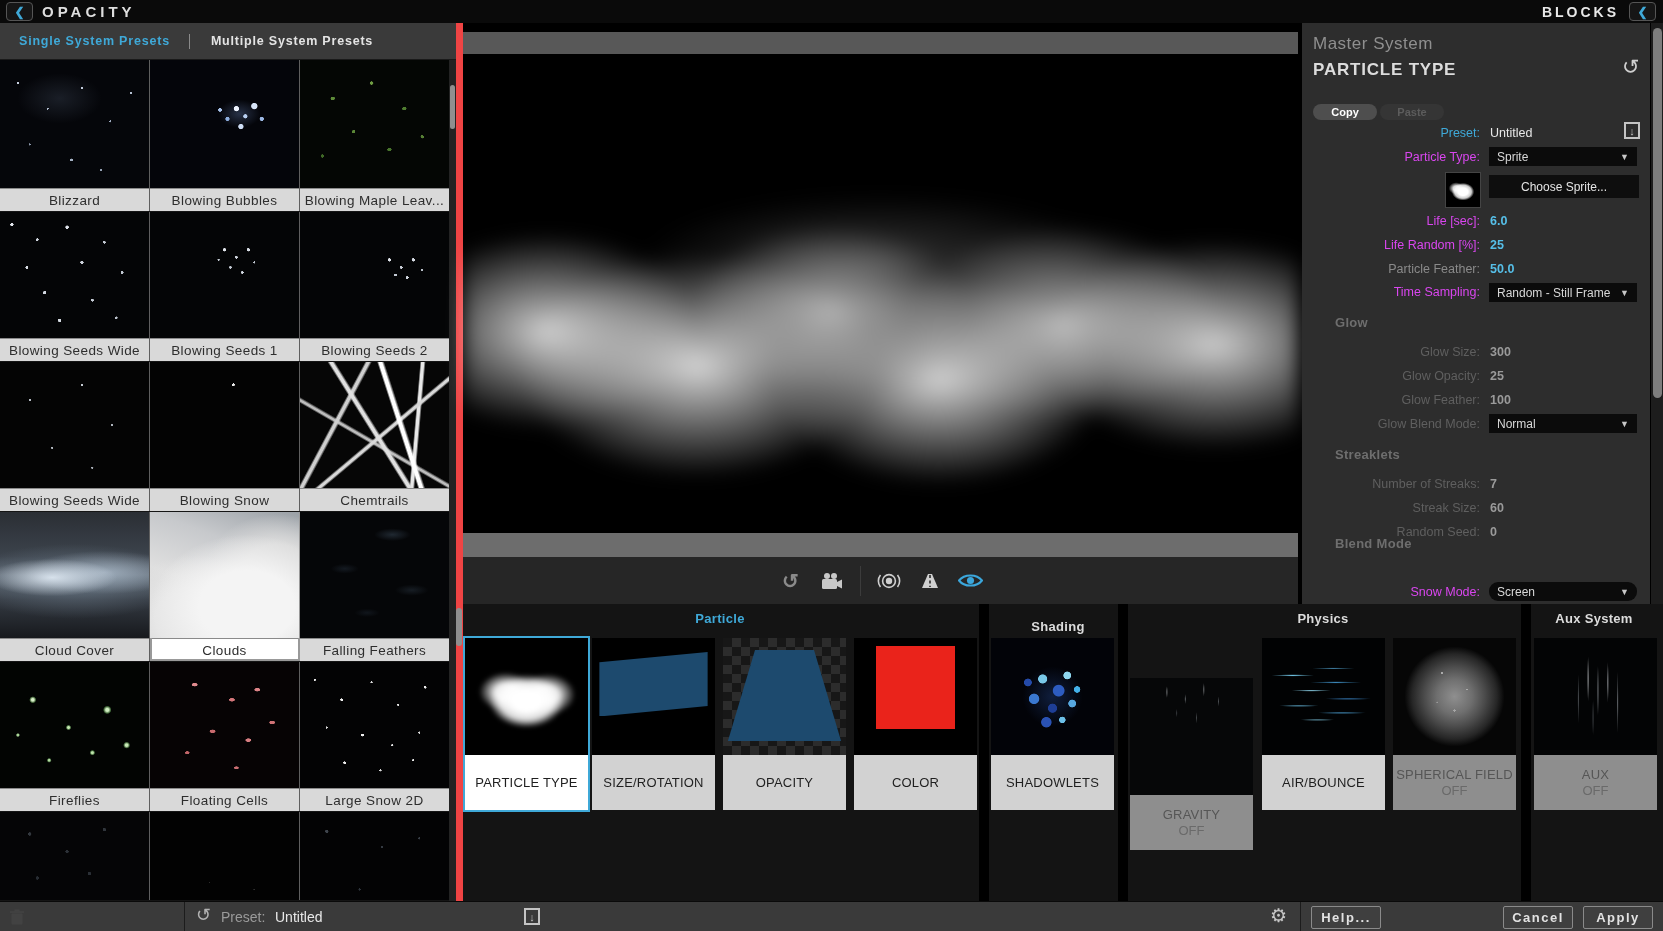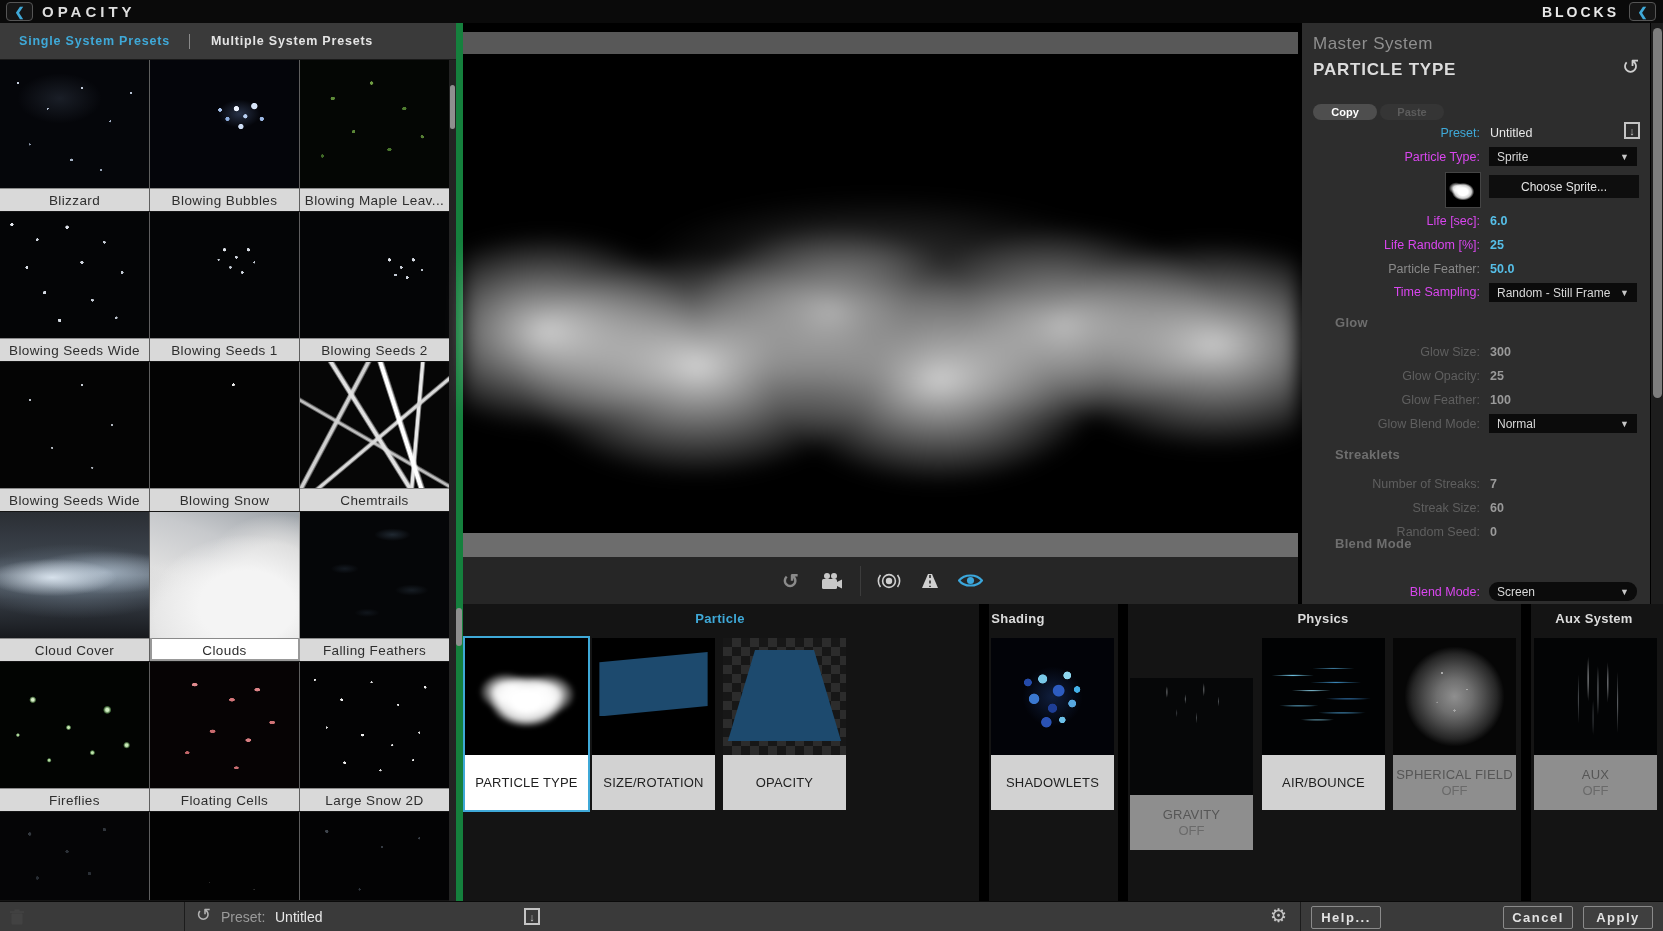--- a/index.html
+++ b/index.html
@@ -11,21 +11,21 @@
   .hdr{position:absolute;left:0;top:0;width:1663px;height:23px;background:#0a0a0a;}
   .backbtn,.blocksbtn{position:absolute;top:2px;width:27px;height:19px;background:#161616;
     border:1px solid #555;border-radius:4px;color:#3fa9d8;font-size:12px;font-weight:bold;
     display:flex;align-items:center;justify-content:center;cursor:pointer;}
   .backbtn{left:6px;}
   .blocksbtn{right:7px;}
   .hdr-title{position:absolute;left:42px;top:3px;color:#dedede;font-size:15px;font-weight:bold;letter-spacing:4px;}
   .hdr-blocks{position:absolute;right:44px;top:4px;color:#e8e8e8;font-size:14px;font-weight:bold;letter-spacing:3px;}
 
   
-  .sidebar{position:absolute;left:0;top:23px;width:544px;height:878px;background:#15803d;}
+  .sidebar{position:absolute;left:0;top:23px;width:544px;height:878px;background:#ef4444;}
   .tabsbar{position:absolute;left:0;top:0;width:456px;height:37px;background:#3a3a3a;
     display:flex;align-items:center;border-bottom:1px solid #1a1a1a;}
   .tab{font-size:12.5px;font-weight:bold;letter-spacing:.8px;cursor:pointer;white-space:nowrap;}
   .tab.on{color:#3fa9d8;margin-left:19px;}
   .tab.off{color:#e4e4e4;}
   .tabdiv{width:1px;height:15px;background:#8a8a8a;margin:0 21px 0 19px;}
   .sgrid{position:absolute;left:0;top:37px;width:449px;height:841px;overflow:hidden;}
   .srow{display:flex;border-bottom:1px solid #151515;}
   .cell{position:relative;flex:1;display:flex;flex-direction:column;border-right:1px solid #5f5f5f;background:#030303;cursor:pointer;}
   .cell:last-child{border-right:none;}
@@ -498,57 +498,63 @@
 
     <div class="phead" style="top:424px;">Streaklets</div>
     <div class="plab dis" style="top:454px;">Number of Streaks:</div>
     <div class="pval dis" style="top:454px;">7</div>
     <div class="plab dis" style="top:478px;">Streak Size:</div>
     <div class="pval dis" style="top:478px;">60</div>
     <div class="plab dis" style="top:502px;">Random Seed:</div>
     <div class="pval dis" style="top:502px;">0</div>
 
     <div class="phead" style="top:513px;">Blend Mode</div>
-    <div class="plab" style="top:562px;">Blend Mode:</div>
+    <div class="plab" style="top:562px;">Snow Mode:</div>
     <div class="dd" style="top:559px;border-radius:9px;">
       <span class="dd-val">Screen</span>
       <span class="dd-ar">▼</span>
     </div>
   </div>
 
   <div class="pv-sb">
     <div class="sb-thumb2"></div>
   </div>
 
   <div class="blocks">
     <div class="bsep" style="left:516px;"></div>
     <div class="bsep" style="left:655px;"></div>
     <div class="bsep" style="left:1058px;"></div>
 
     <div class="bheader on" style="left:257px;">Particle</div>
-    <div class="bheader" style="left:555px;">Shading</div>
+    <div class="bheader" style="left:595px;margin-top:8px;">Shading</div>
     <div class="bheader" style="left:860px;">Physics</div>
     <div class="bheader" style="left:1131px;">Aux System</div>
 
     <div class="card sel" style="left:2px;">
       <div class="cthumb ct-particle"></div>
       <div class="clabel">
           <span class="l1">PARTICLE TYPE</span>
         </div>
     </div>
     <div class="card" style="left:129px;">
       <div class="cthumb ct-sizerot"></div>
       <div class="clabel">
           <span class="l1">SIZE/ROTATION</span>
         </div>
     </div>
     <div class="card" style="left:260px;">
       <div class="cthumb ct-opacity"></div>
       <div class="clabel">
           <span class="l1">OPACITY</span>
+        </div>
+    </div>
+    <div class="card" style="left:391px;">
+      <div class="cthumb ct-color"></div>
+      <div class="clabel">
+          <span class="l1">COLOR</span>
         </div>
     </div>
     <div class="card" style="left:528px;">
       <div class="cthumb ct-shadowlets"></div>
       <div class="clabel">
           <span class="l1">SHADOWLETS</span>
         </div>
     </div>
     <div class="card off" style="left:667px;margin-top:40px;">
       <div class="cthumb ct-gravity"></div>

